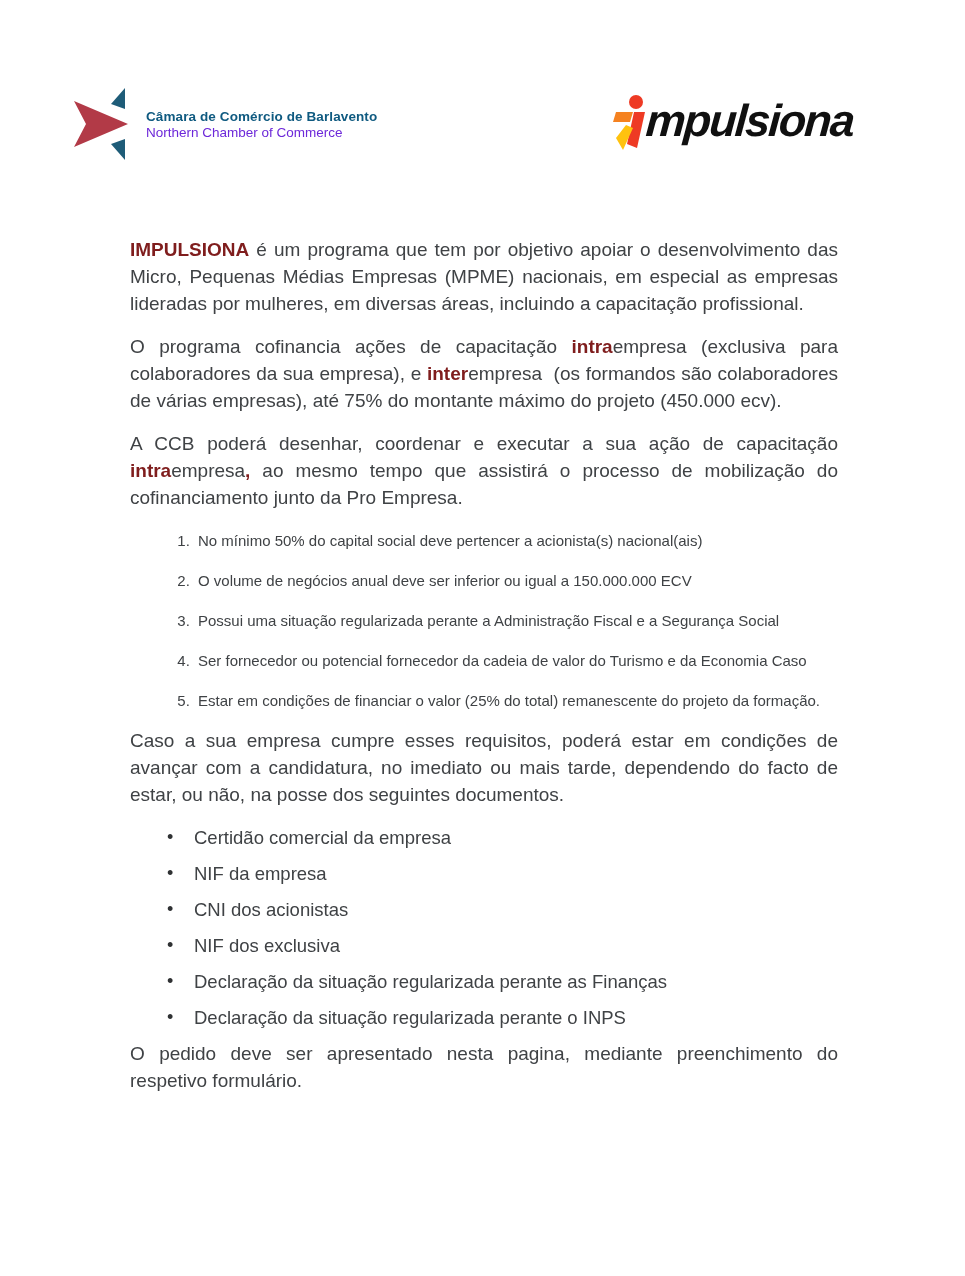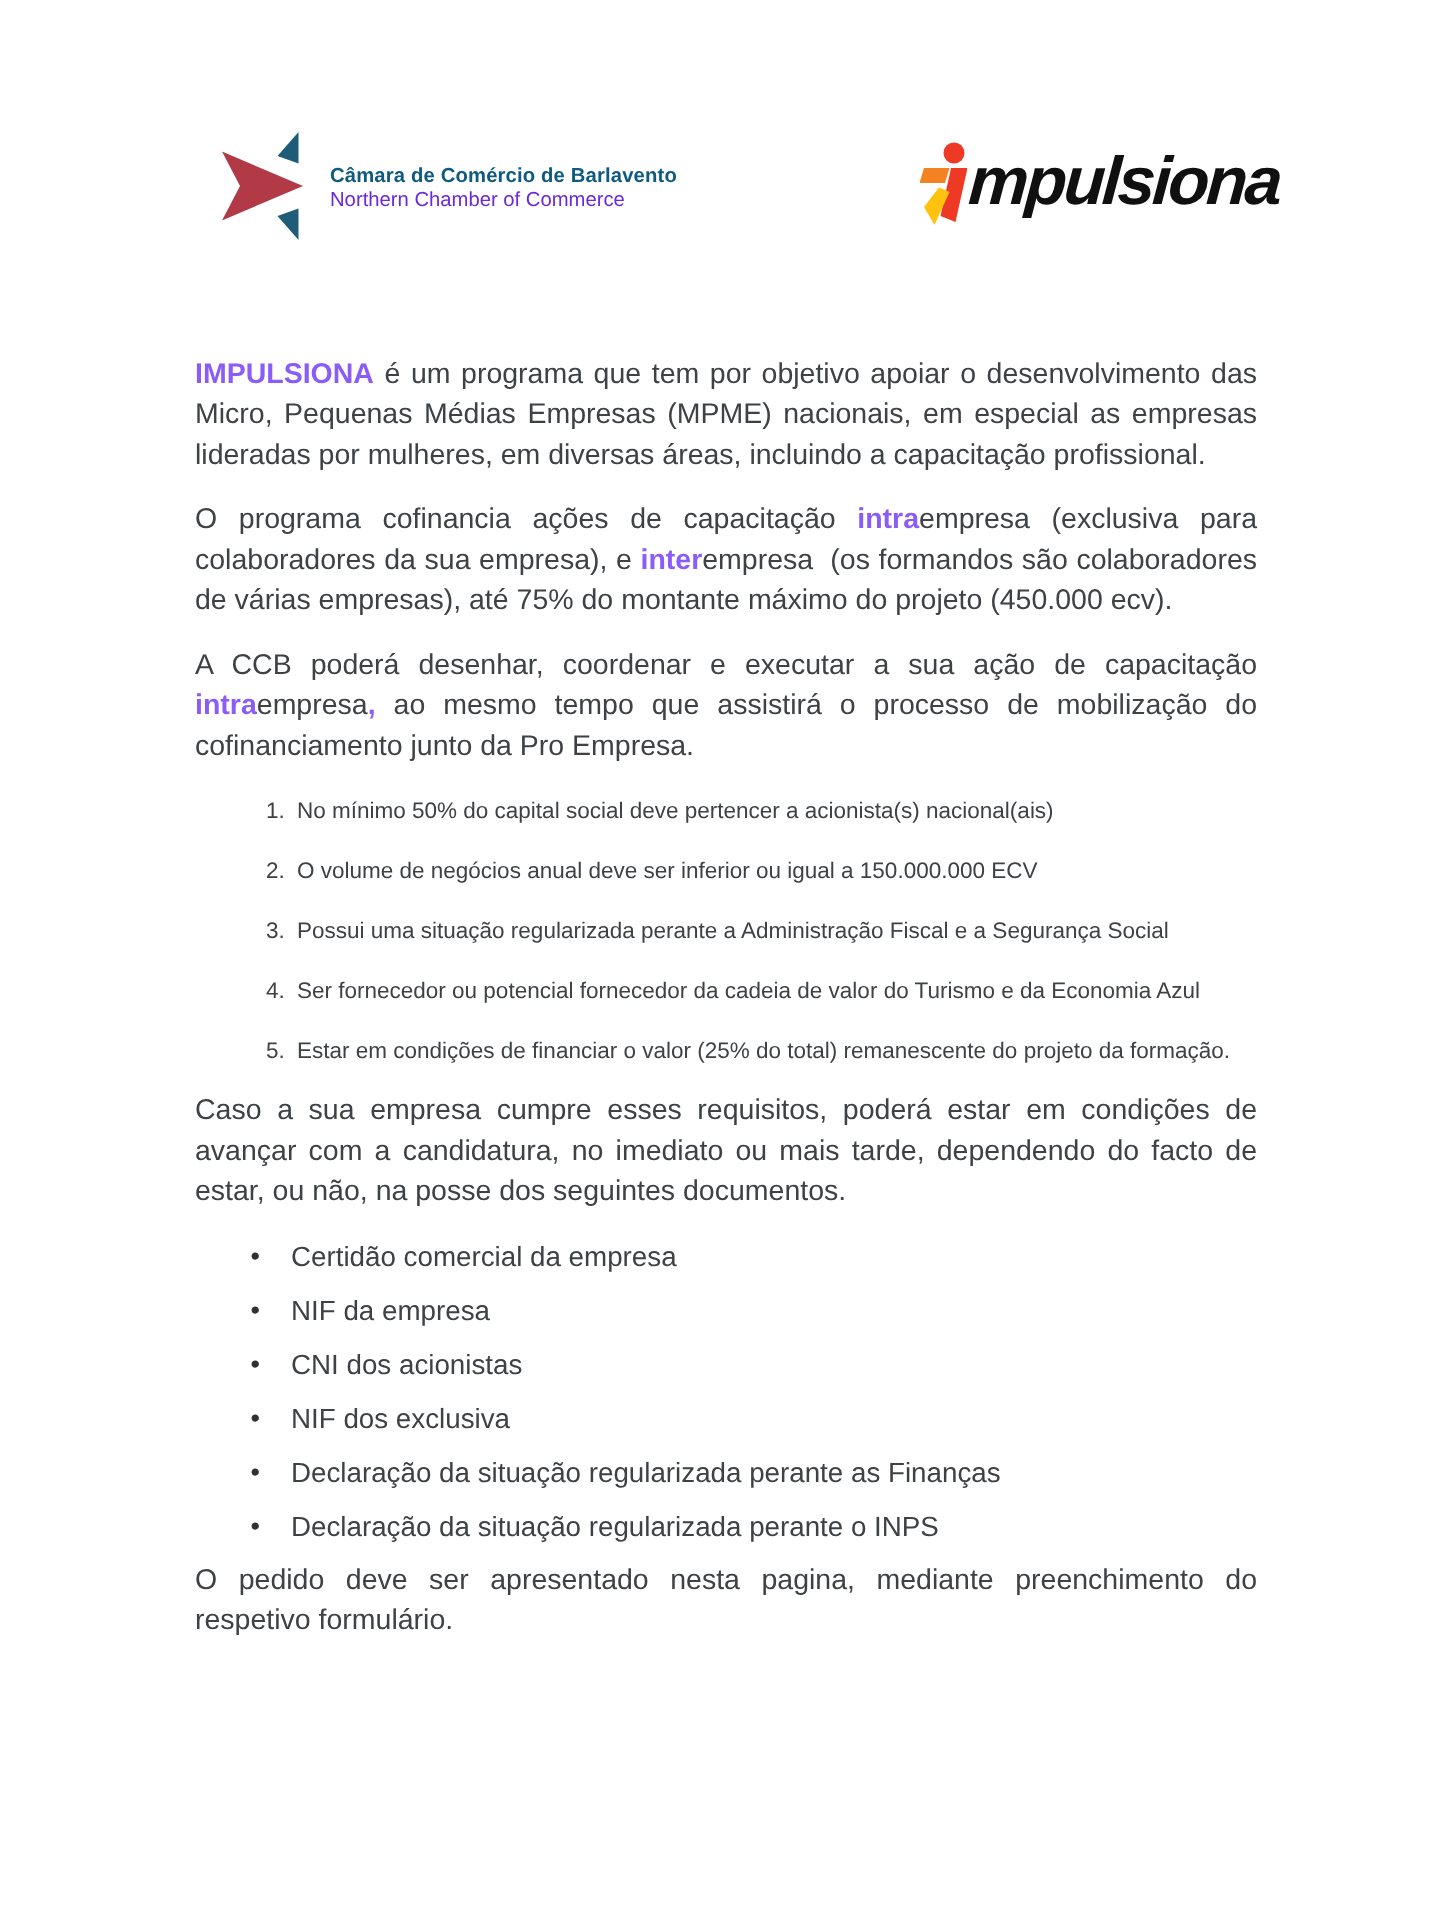--- a/index.html
+++ b/index.html
@@ -13,22 +13,21 @@
     font-family: "Liberation Sans", sans-serif;
     color: #3f4245;
     overflow: hidden;
   }
 
   
   .header {
     display: flex;
     justify-content: space-between;
     align-items: flex-start;
-    padding: 88px 112px 0 103px;
-    margin-left: 45px;
+    padding: 88px 112px 0 74px;
   }
   .ccb-logo { display: flex; align-items: center; gap: 10px; }
   .ccb-mark { flex: 0 0 auto; }
   .ccb-text { line-height: 1.22; padding-top: 2px; }
   .ccb-title   { font-size: 13.5px; font-weight: bold; color: #0f5a80; letter-spacing: .1px; }
   .ccb-subtitle{ font-size: 13.5px; font-weight: normal; color: #6d28d9; }
 
   .imp-logo { display: flex; align-items: flex-start; padding-top: 4px; }
   .imp-mark { margin-top: 2px; }
   .imp-word {
@@ -43,21 +42,21 @@
   }
 
   
   .content { padding: 76px 127px 0 130px; }
   .content p {
     margin: 0 0 16px 0;
     font-size: 19px;
     line-height: 27px;
     text-align: justify;
   }
-  .content p b, .content p strong { color: #8b5cf6; }
+  .content p b, .content p strong { color: #7f1d1d; }
   .content p:last-child { margin-bottom: 16px; }
 
   ol.reqs {
     margin: 0 0 4px 0;
     padding: 0 0 0 64px;
   }
   ol.reqs li {
     margin-bottom: 13px;
     font-size: 15px;
     line-height: 27px;
@@ -121,21 +120,21 @@
 
     <p><span>O programa cofinancia ações de capacitação </span><strong>intra</strong><span>empresa (exclusiva para colaboradores da sua empresa), e </span><strong>inter</strong><span>empresa&nbsp; (os formandos são colaboradores de várias empresas), até 75% do montante máximo do projeto (450.000 ecv).</span></p>
 
     <p><span>A CCB poderá desenhar, coordenar e executar a sua ação de capacitação </span><strong>intra</strong><span>empresa</span><strong>,</strong><span> ao mesmo tempo que assistirá o processo de mobilização do cofinanciamento junto da Pro Empresa.</span></p>
 
 
     <ol class="reqs">
       <li>No mínimo 50% do capital social deve pertencer a acionista(s) nacional(ais)</li>
       <li>O volume de negócios anual deve ser inferior ou igual a 150.000.000 ECV</li>
       <li>Possui uma situação regularizada perante a Administração Fiscal e a Segurança Social</li>
-      <li>Ser fornecedor ou potencial fornecedor da cadeia de valor do Turismo e da Economia Azul</li>
+      <li>Ser fornecedor ou potencial fornecedor da cadeia de valor do Turismo e da Economia Caso</li>
       <li>Estar em condições de financiar o valor (25% do total) remanescente do projeto da formação.</li>
     </ol>
 
     <p>Caso a sua empresa cumpre esses requisitos, poderá estar em condições de avançar com a candidatura, no imediato ou mais tarde, dependendo do facto de estar, ou não, na posse dos seguintes documentos.</p>
 
     <ul class="docs">
       <li><span class="bullet">•</span><span>Certidão comercial da empresa</span></li>
       <li><span class="bullet">•</span><span>NIF da empresa</span></li>
       <li><span class="bullet">•</span><span>CNI dos acionistas</span></li>
       <li><span class="bullet">•</span><span>NIF dos exclusiva</span></li>

